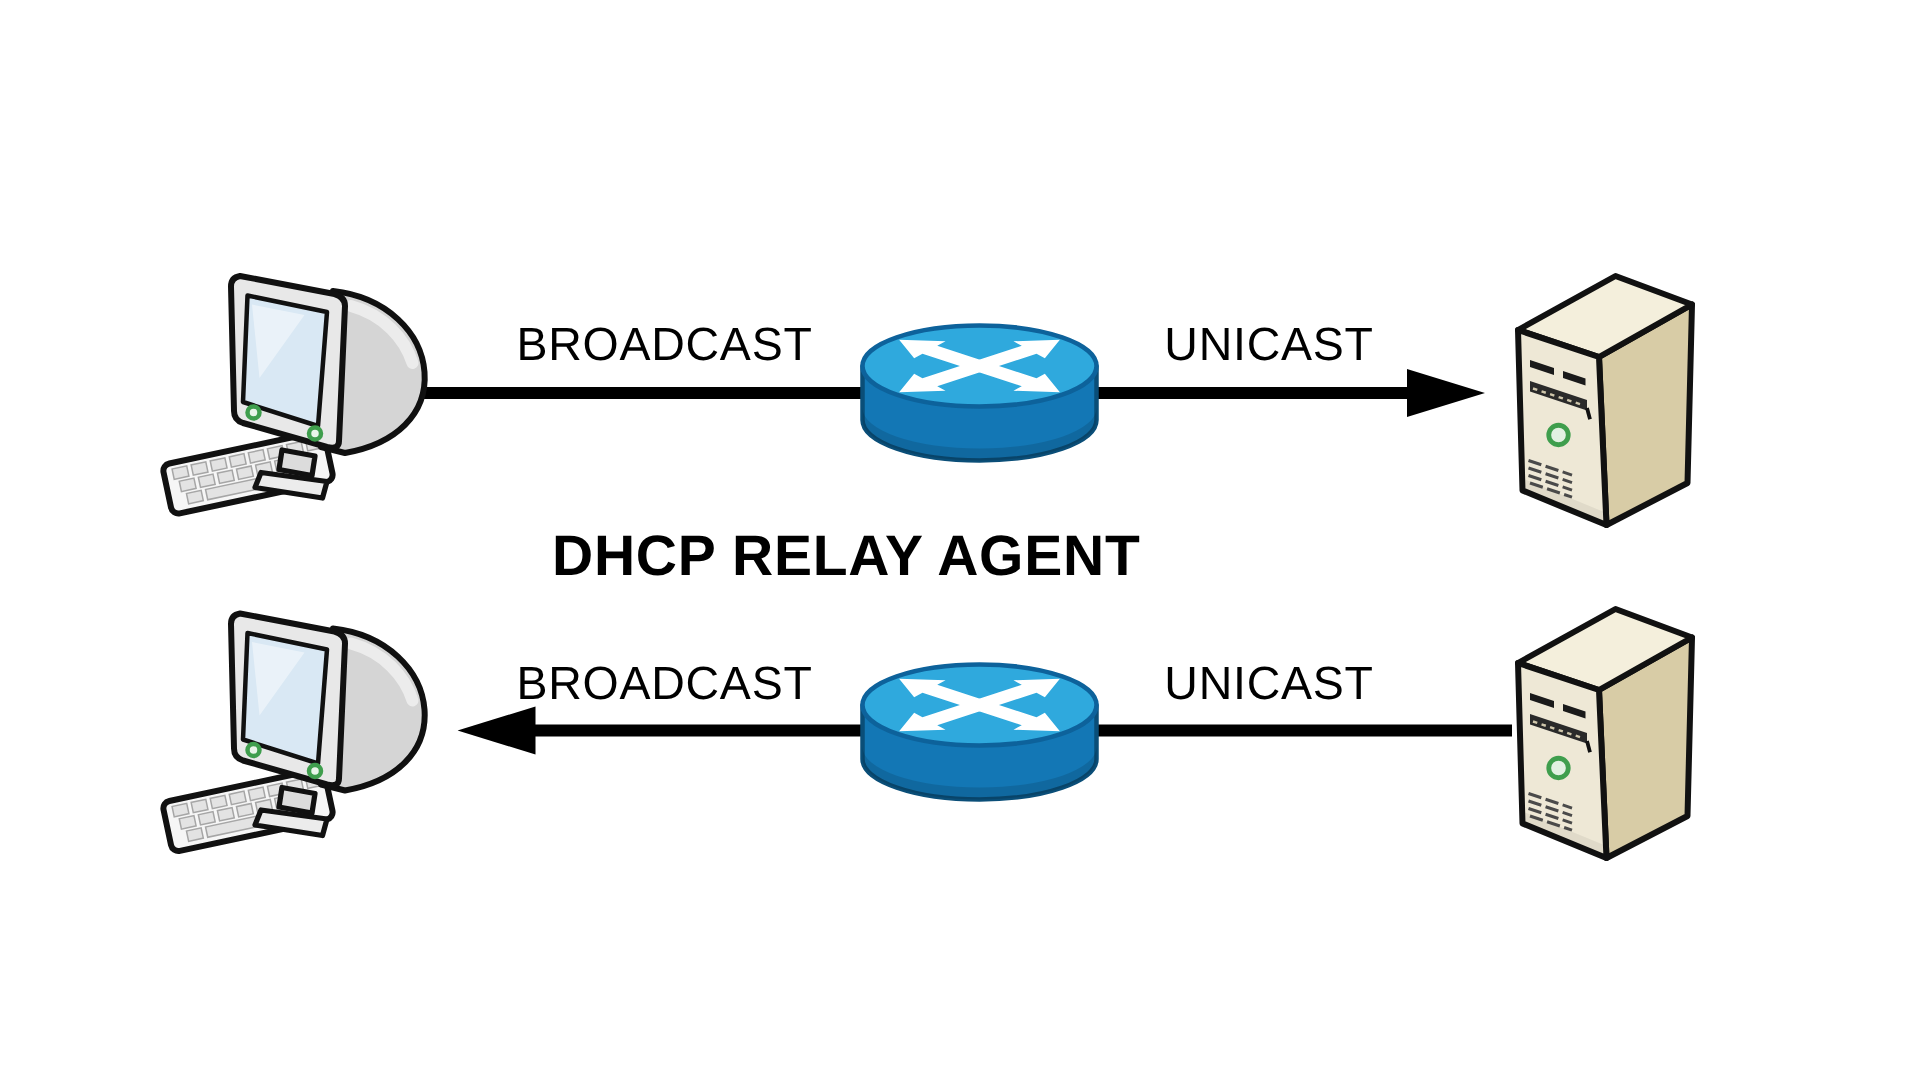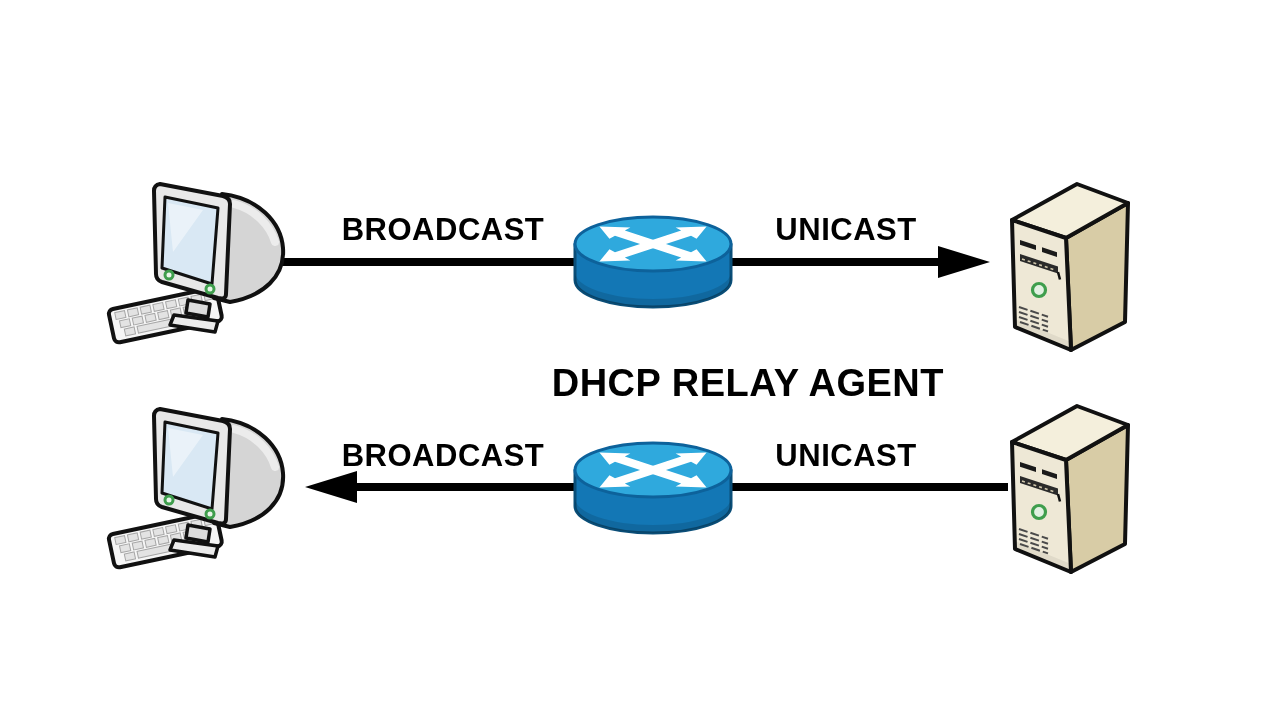--- a/index.html
+++ b/index.html
@@ -2,27 +2,27 @@
 <html><head>
 <meta charset="utf-8">
 <title>DHCP Relay Agent</title>
 <style>
   html,body{margin:0;padding:0;background:#fff;}
   .stage{
     position:relative;width:1280px;height:720px;background:#fff;
     overflow:hidden;font-family:"Liberation Sans",sans-serif;
   }
   .flow-label{
-    position:absolute;color:#000;font-weight:bold;font-size:31px;
+    position:absolute;color:#000;font-weight:normal;font-size:31px;
     letter-spacing:0.5px;text-align:center;white-space:nowrap;z-index:3;
   }
   .center-title{
-    position:absolute;left:368px;top:350px;width:564px;margin:12px;
+    position:absolute;left:368px;top:350px;width:564px;margin:0;
     color:#000;font-weight:bold;font-size:38px;letter-spacing:0.5px;
-    text-align:right;white-space:nowrap;z-index:3;
+    text-align:left;white-space:nowrap;z-index:3;
   }
   .node{position:absolute;z-index:2;}
   .connector{position:absolute;z-index:1;}
   .defs-holder{position:absolute;width:0;height:0;overflow:hidden;}
 </style>
 </head>
 <body>
 
 <svg class="defs-holder" aria-hidden="true">
   <defs>

